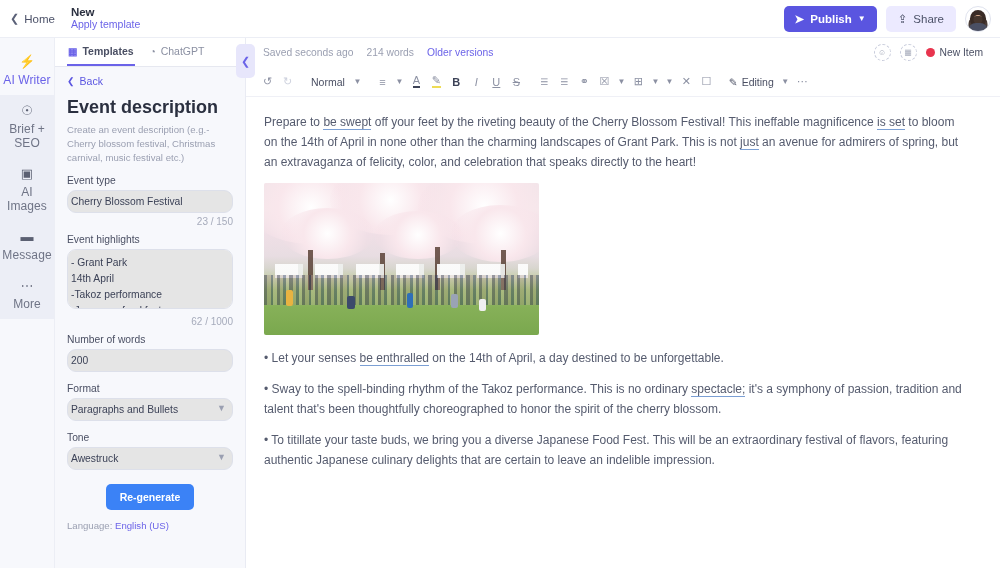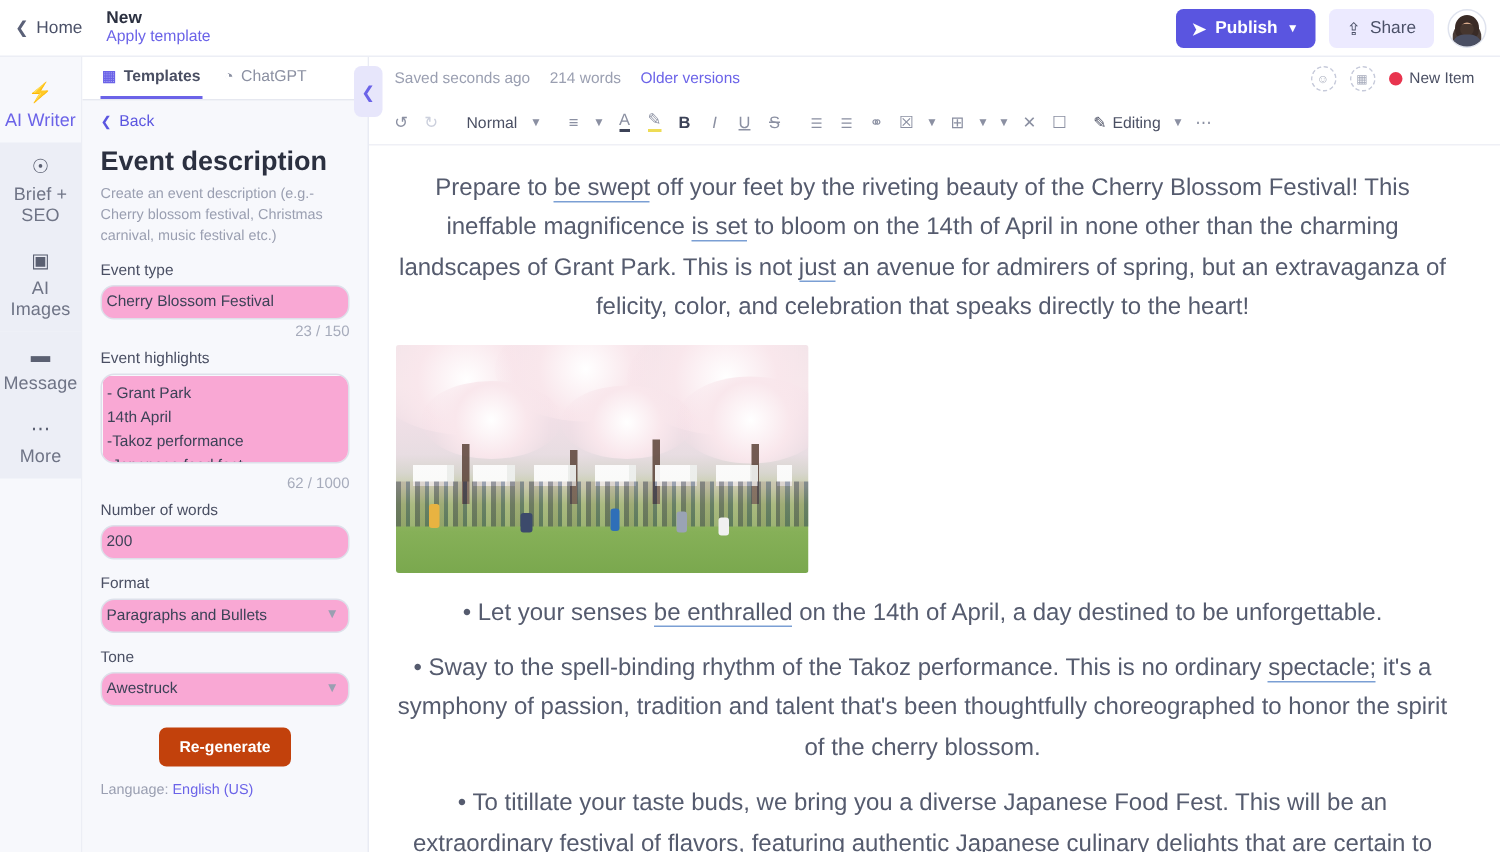--- a/index.html
+++ b/index.html
@@ -58,28 +58,28 @@
          cursor:pointer; border-bottom:2px solid transparent; padding:0 1px; }
   .ptab.active{ color:#4a4f63; font-weight:600; border-bottom-color:#6b63e8; }
   .ptab .ti{ font-size:10px; }
   .ptab.active .ti{ color:#6b63e8; }
   .back-row{ padding:8px 12px 4px; display:flex; align-items:center; gap:5px;
              color:#5a55e0; font-size:10.5px; cursor:pointer; }
   .panel-body{ padding:2px 12px 10px; overflow:hidden; }
   .tpl-title{ font-size:18px; font-weight:700; color:#2b3040; margin:4px 0 5px; }
   .tpl-desc{ font-size:9.6px; color:#9a9fb1; line-height:1.45; margin-bottom:10px; }
   .fld-label{ font-size:10.3px; color:#4a4f63; margin:0 0 4px; }
-  .inp{ width:100%; background:#f9a8d4; border:1px solid #dde0ea; border-radius:9px;
+  .inp{ width:100%; background:#e5e5e5; border:1px solid #dde0ea; border-radius:9px;
         font-size:10.3px; color:#3c4257; padding:5px 3px; font-family:inherit; outline:none; }
   .counter{ text-align:right; font-size:10px; color:#a6abbb; margin:3px 0 7px; }
   .ta{ width:100%; height:60px; resize:none; line-height:1.55; }
   .sel-wrap{ position:relative; }
   .sel-wrap .cv{ position:absolute; right:7px; top:5px; font-size:9px; color:#9a9fb1; pointer-events:none; }
   .regen-wrap{ text-align:center; margin:14px 0 10px; }
-  .btn-regen{ background:#c2410c; color:#fff; border-radius:5px; font-size:10.5px;
+  .btn-regen{ background:#3b82f6; color:#fff; border-radius:5px; font-size:10.5px;
               font-weight:600; padding:7px 14px; display:inline-block; cursor:pointer; }
   .lang{ font-size:9.6px; color:#9a9fb1; }
   .lang a{ color:#6b63e8; text-decoration:none; cursor:pointer; }
   .disclaim{ font-size:9px; color:#a6abbb; line-height:1.45; margin-top:6px; }
   .collapse-tab{ position:absolute; right:-10px; top:6px; width:19px; height:34px;
      background:#e7e6fb; border-radius:5px; display:flex; align-items:center;
      justify-content:center; color:#6b63e8; font-size:11px; cursor:pointer; z-index:5; }
 
   
   .editor{ flex:1; background:#fff; display:flex; flex-direction:column; min-width:0; }
@@ -98,21 +98,21 @@
        cursor:pointer; border-radius:3px; padding:0 2px; }
   .tb.lbl{ font-size:10.5px; color:#4a4f63; padding:0 5px; min-width:auto; }
   .tb.cv{ min-width:13px; font-size:8px; }
   .tb.sep{ width:7px; min-width:7px; }
   .tb.disabled{ color:#ccd0dd; }
   .tb .ul{ border-bottom:2px solid #3c4257; line-height:11px; }
   .tb .hl{ border-bottom:2px solid #eedc55; line-height:11px; }
   .tb.edit{ gap:4px; min-width:auto; padding:0 4px; color:#4a4f63; font-size:10.5px;}
 
   .doc{ flex:1; overflow:hidden; padding:16px 34px 0 18px; }
-  .p{ font-size:16px; line-height:1.65; color:#555b6e; margin:0 0 11px;text-align:center; }
+  .p{ font-size:12px; line-height:1.65; color:#555b6e; margin:0 0 11px; }
   .gm{ border-bottom:1px solid #7b9fd4; }
   .photo{ width:275px; height:152px; border-radius:2px; margin:6px 0 14px;
           position:relative; overflow:hidden;
           background:
             linear-gradient(to bottom, rgba(255,255,255,0) 62%, rgba(126,166,84,.0) 62%),
             linear-gradient(to bottom,
               #f3e6ea 0%, #f6e9ec 18%, #efdfe6 34%, #e8dde2 48%,
               #d8d6cf 56%, #c9cfae 62%, #9dbd6e 70%, #86b058 82%, #7aa84e 100%); }
   .photo .tents{ position:absolute; top:53%; left:4%; width:92%; height:9%;
     background:repeating-linear-gradient(90deg,#fdfdfd 0 9%, #eef0ee 9% 11%, transparent 11% 16%); opacity:.93; }

